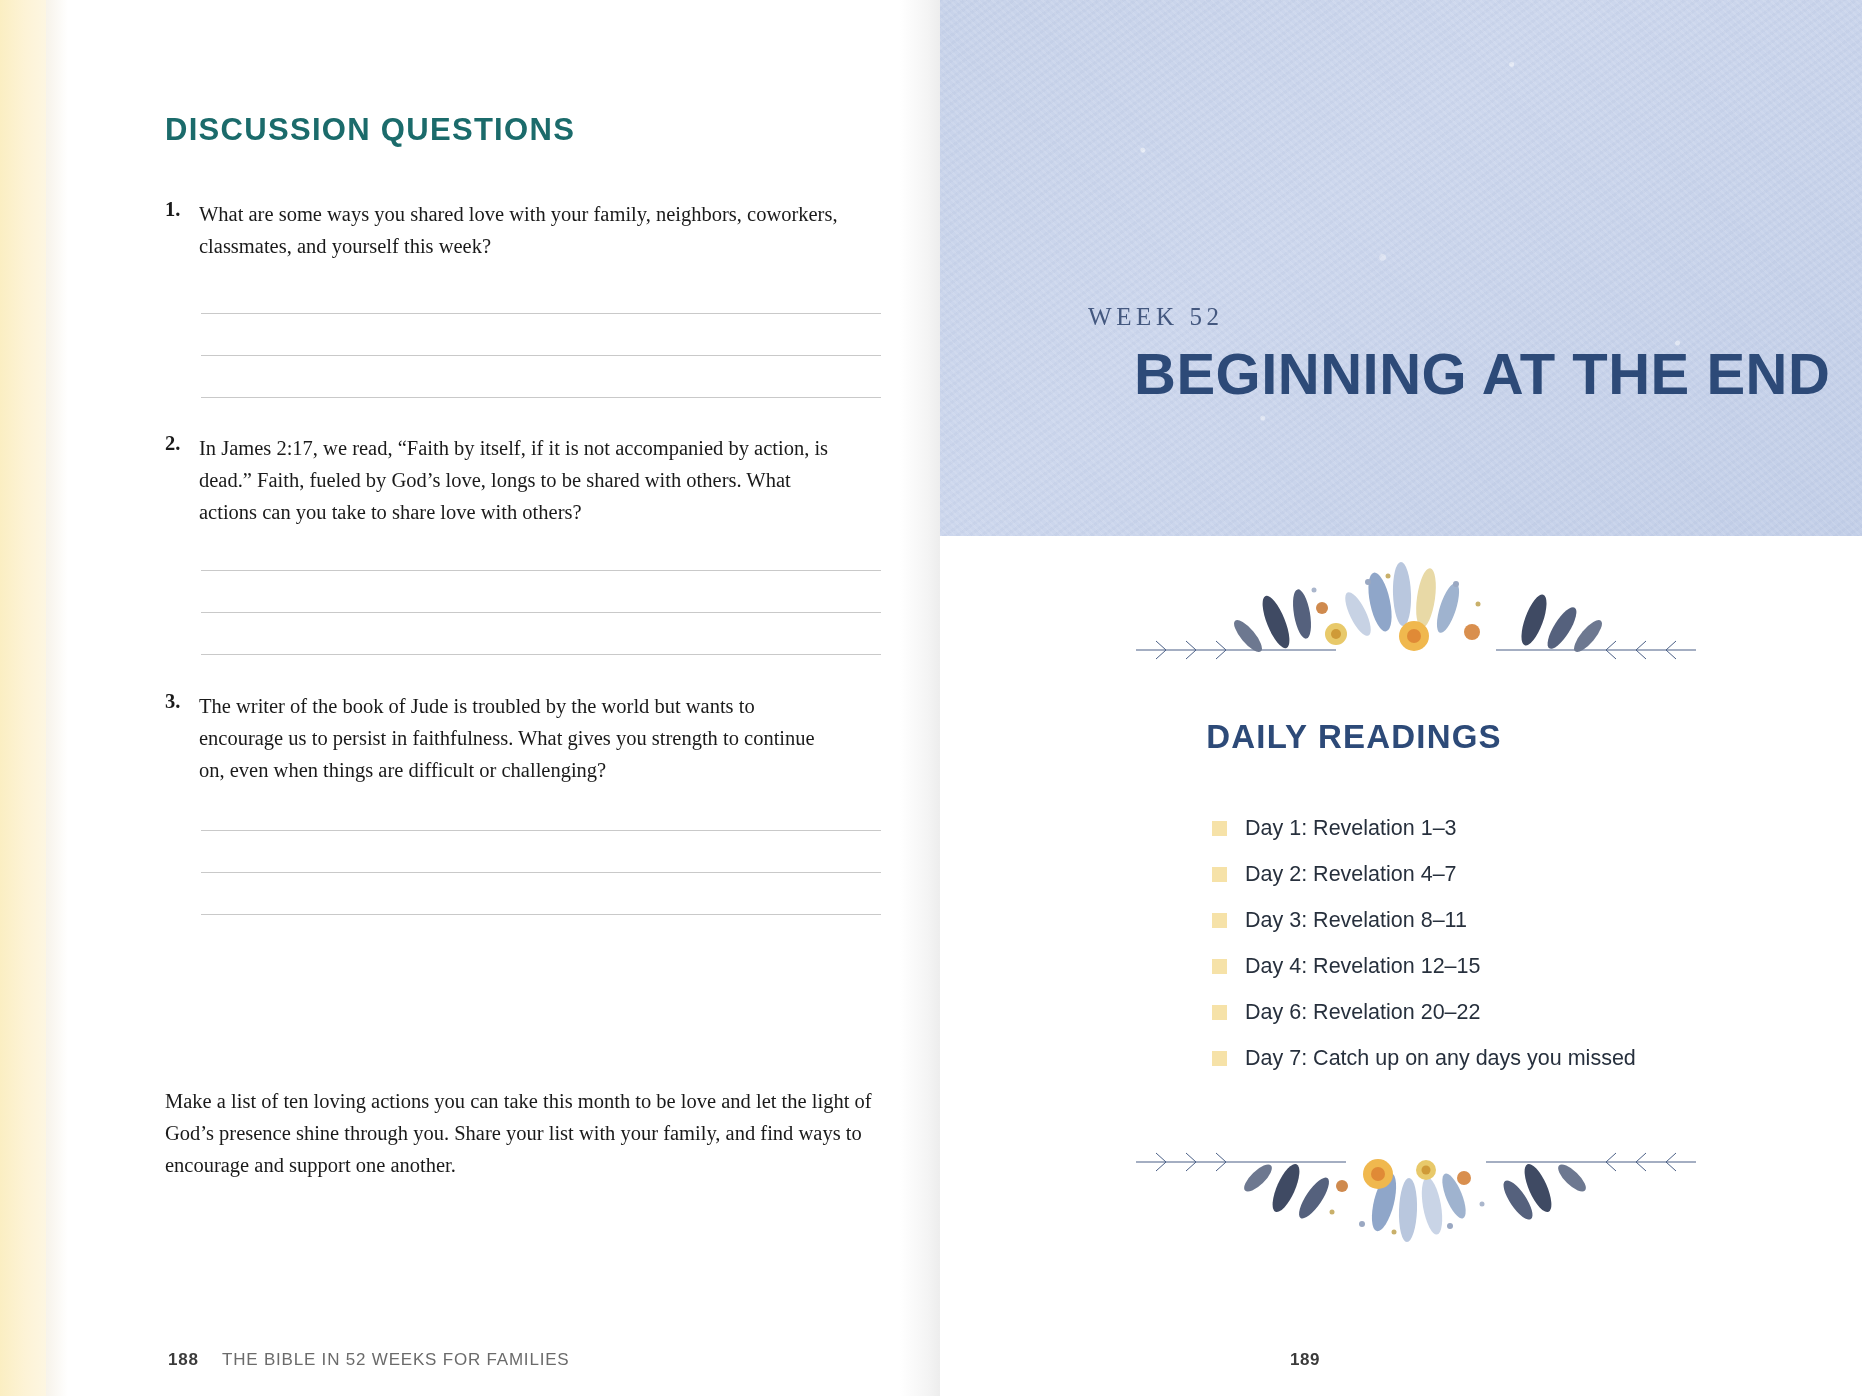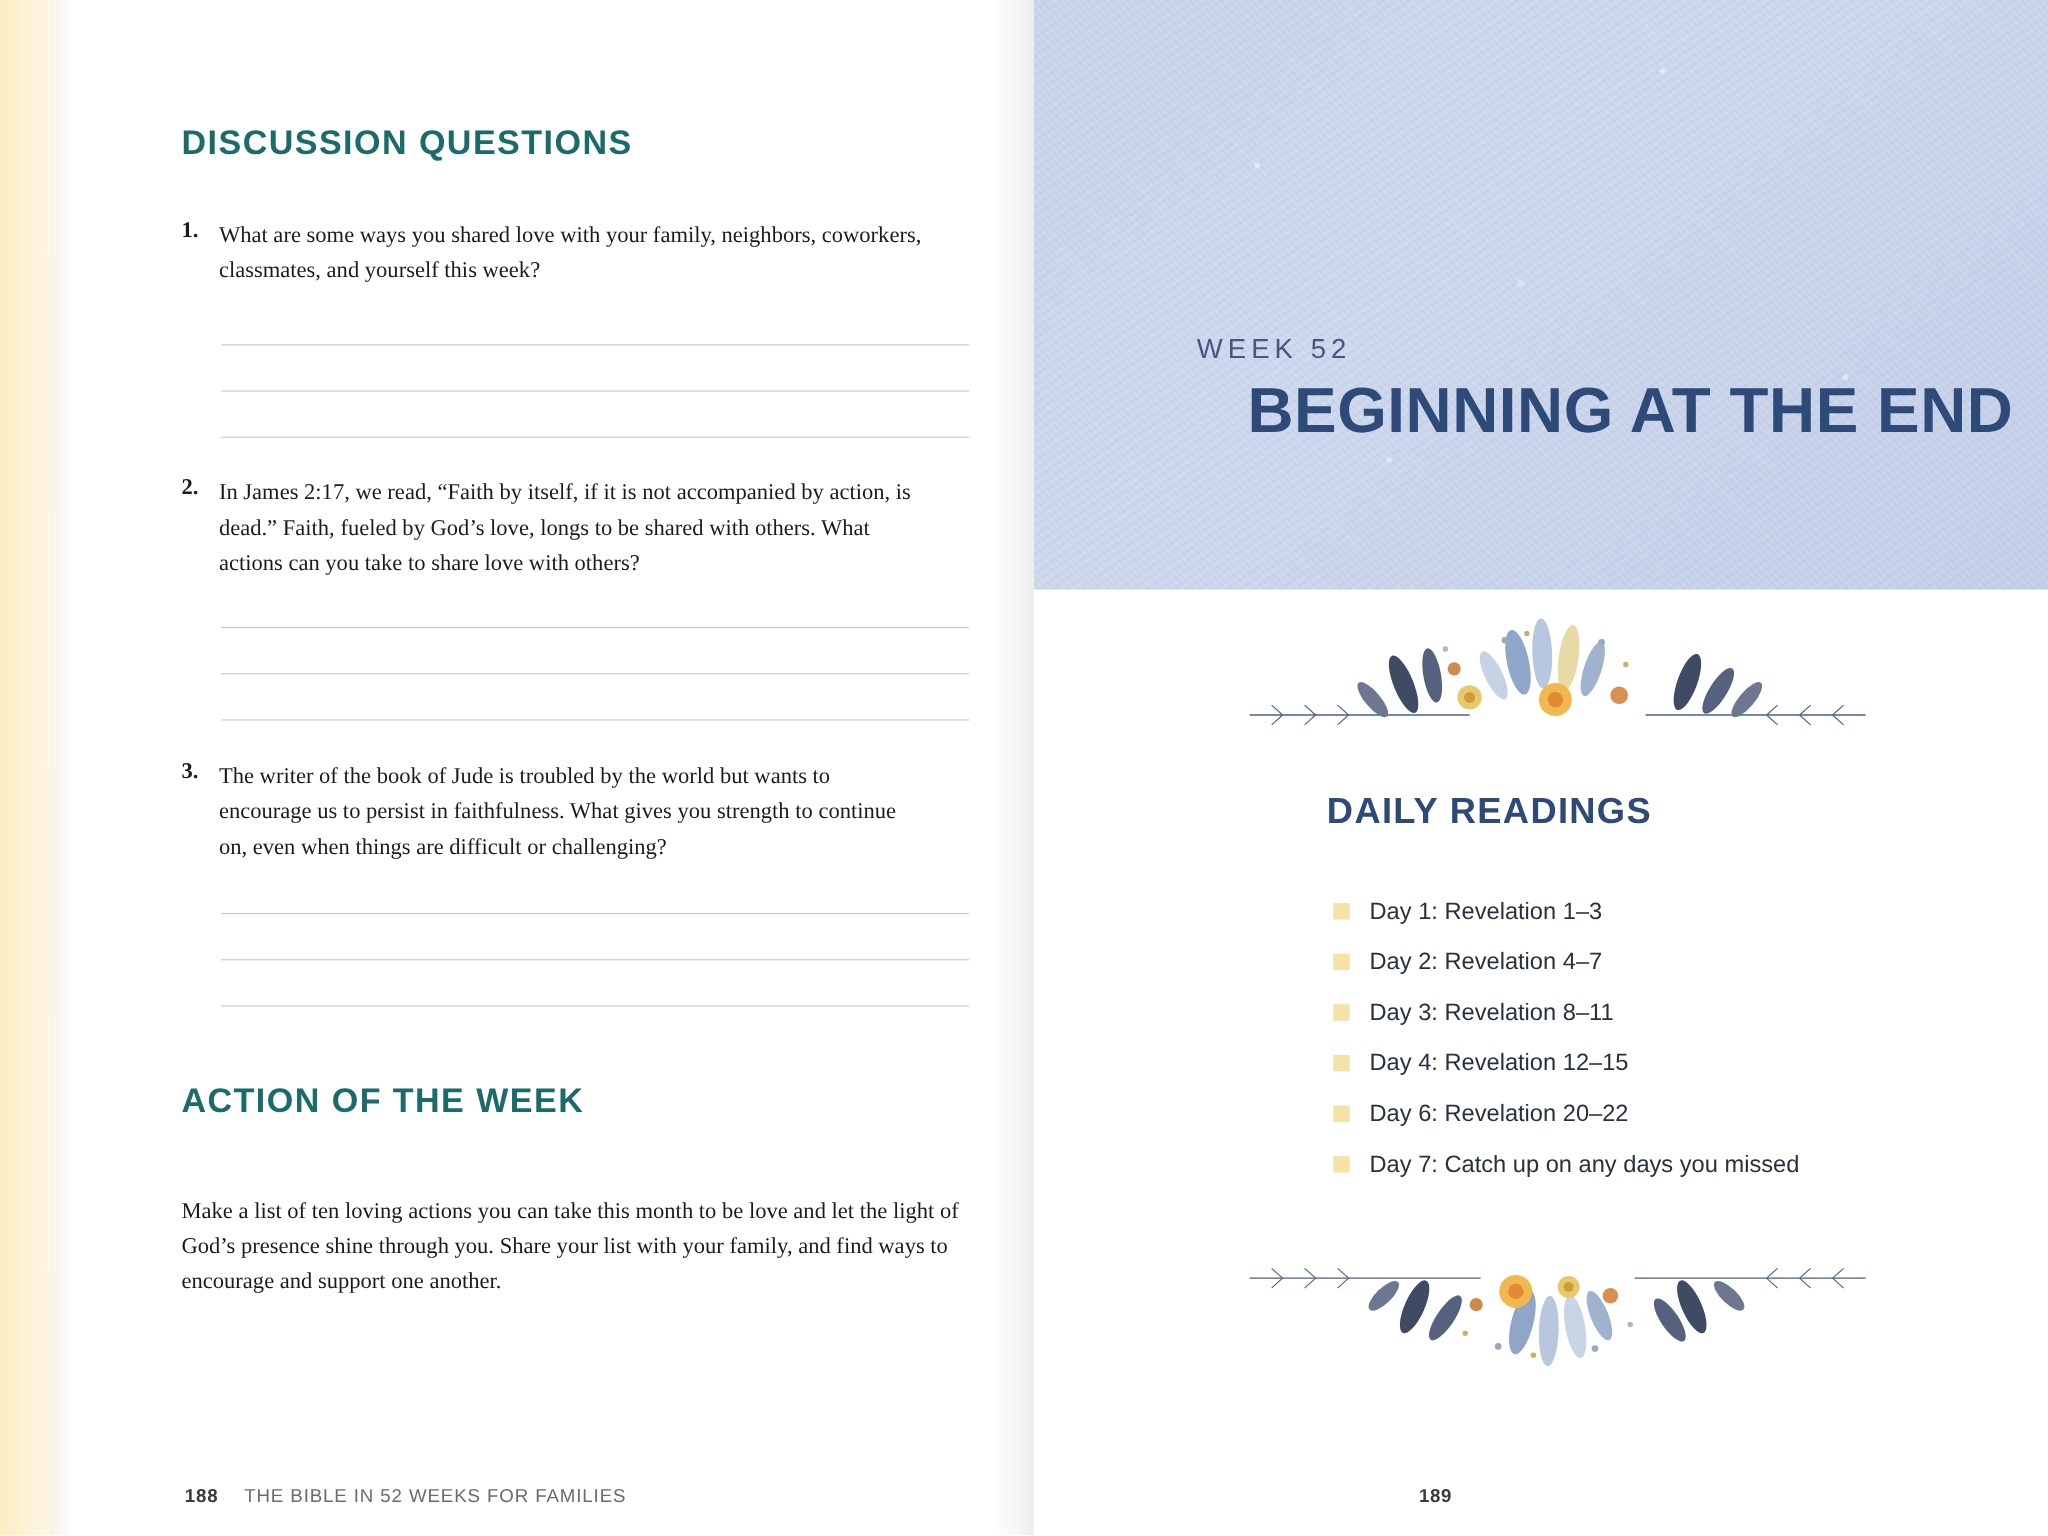--- a/index.html
+++ b/index.html
@@ -130,21 +130,21 @@
     position: absolute;
     inset: 0;
     background-image:
       repeating-linear-gradient(45deg, rgba(255,255,255,0.09) 0 2px, rgba(0,0,0,0) 2px 5px),
       repeating-linear-gradient(-35deg, rgba(120,140,180,0.06) 0 3px, rgba(0,0,0,0) 3px 7px);
     pointer-events: none;
   }
   .week-label {
     position: absolute;
     left: 148px; top: 303px;
-    font-family: Liberation Sans, sans-serif;
+    font-family: Liberation Serif, serif;
     font-size: 25px;
     letter-spacing: 4.6px;
     color: #44587f;
     z-index: 2;
   }
   .week-title {
     position: absolute;
     left: 146px; top: 340px;
     width: 700px;
     font-family: "Liberation Sans", sans-serif;
@@ -246,21 +246,20 @@
     <div class="q-item" style="left:97px; top:690px; width:680px;">
       <span class="q-num">3.</span>
       <div class="q-text">The writer of the book of Jude is troubled by the world but wants to encourage us to persist in faithfulness. What gives you strength to continue on, even when things are difficult or challenging?</div>
     </div>
     <div class="rule-group" style="left:133px; top:830px;">
       <div class="rule"></div>
       <div class="rule"></div>
       <div class="rule"></div>
     </div>
 
-    <h2 class="section-head" id="action-heading">ACTION OF THE WEEK</h2>
 
     <div class="action-body">Make a list of ten loving actions you can take this month to be love and let the light of God’s presence shine through you. Share your list with your family, and find ways to encourage and support one another.</div>
 
     <div class="footer-left">
       <span class="pagenum">188</span>
       <span>THE BIBLE IN 52 WEEKS FOR FAMILIES</span>
     </div>
   </div>
 
   <div class="gutter-shadow"></div>

